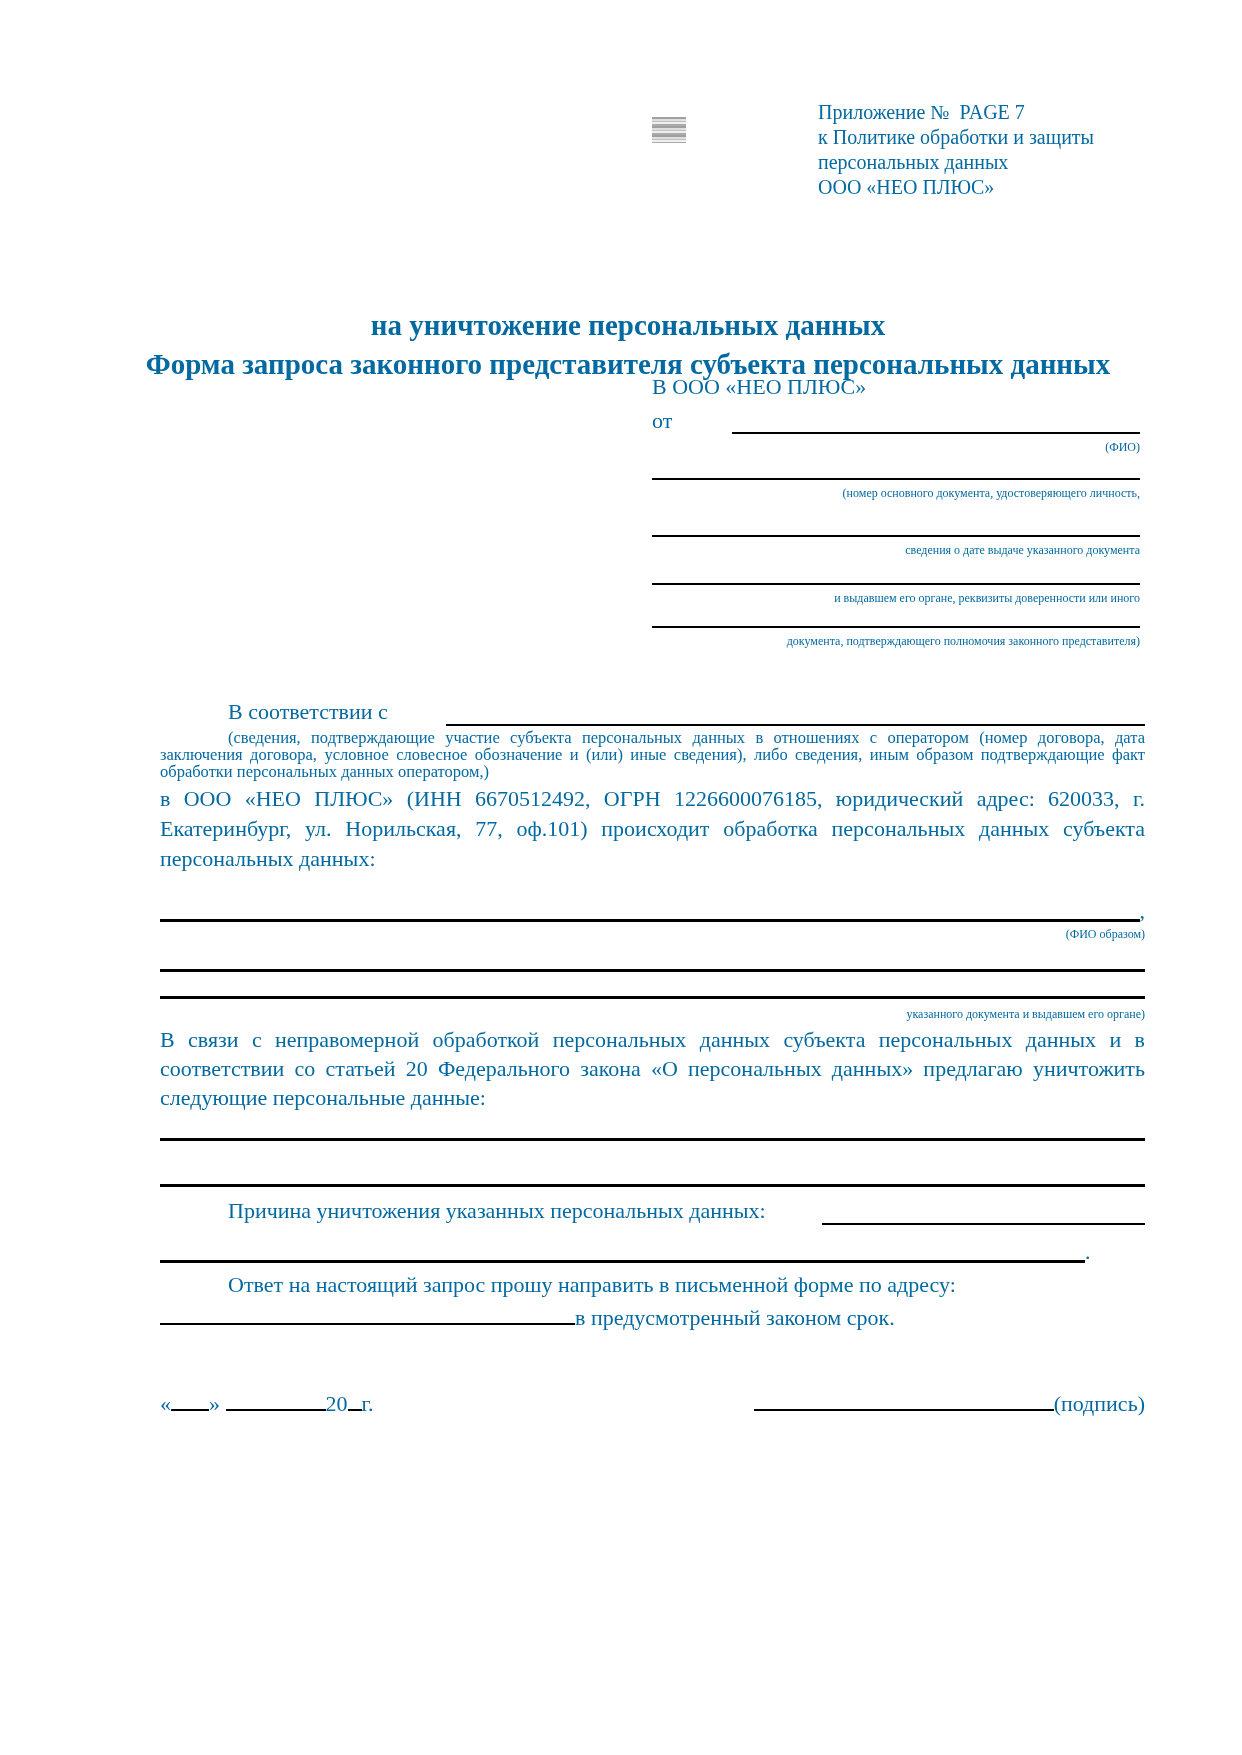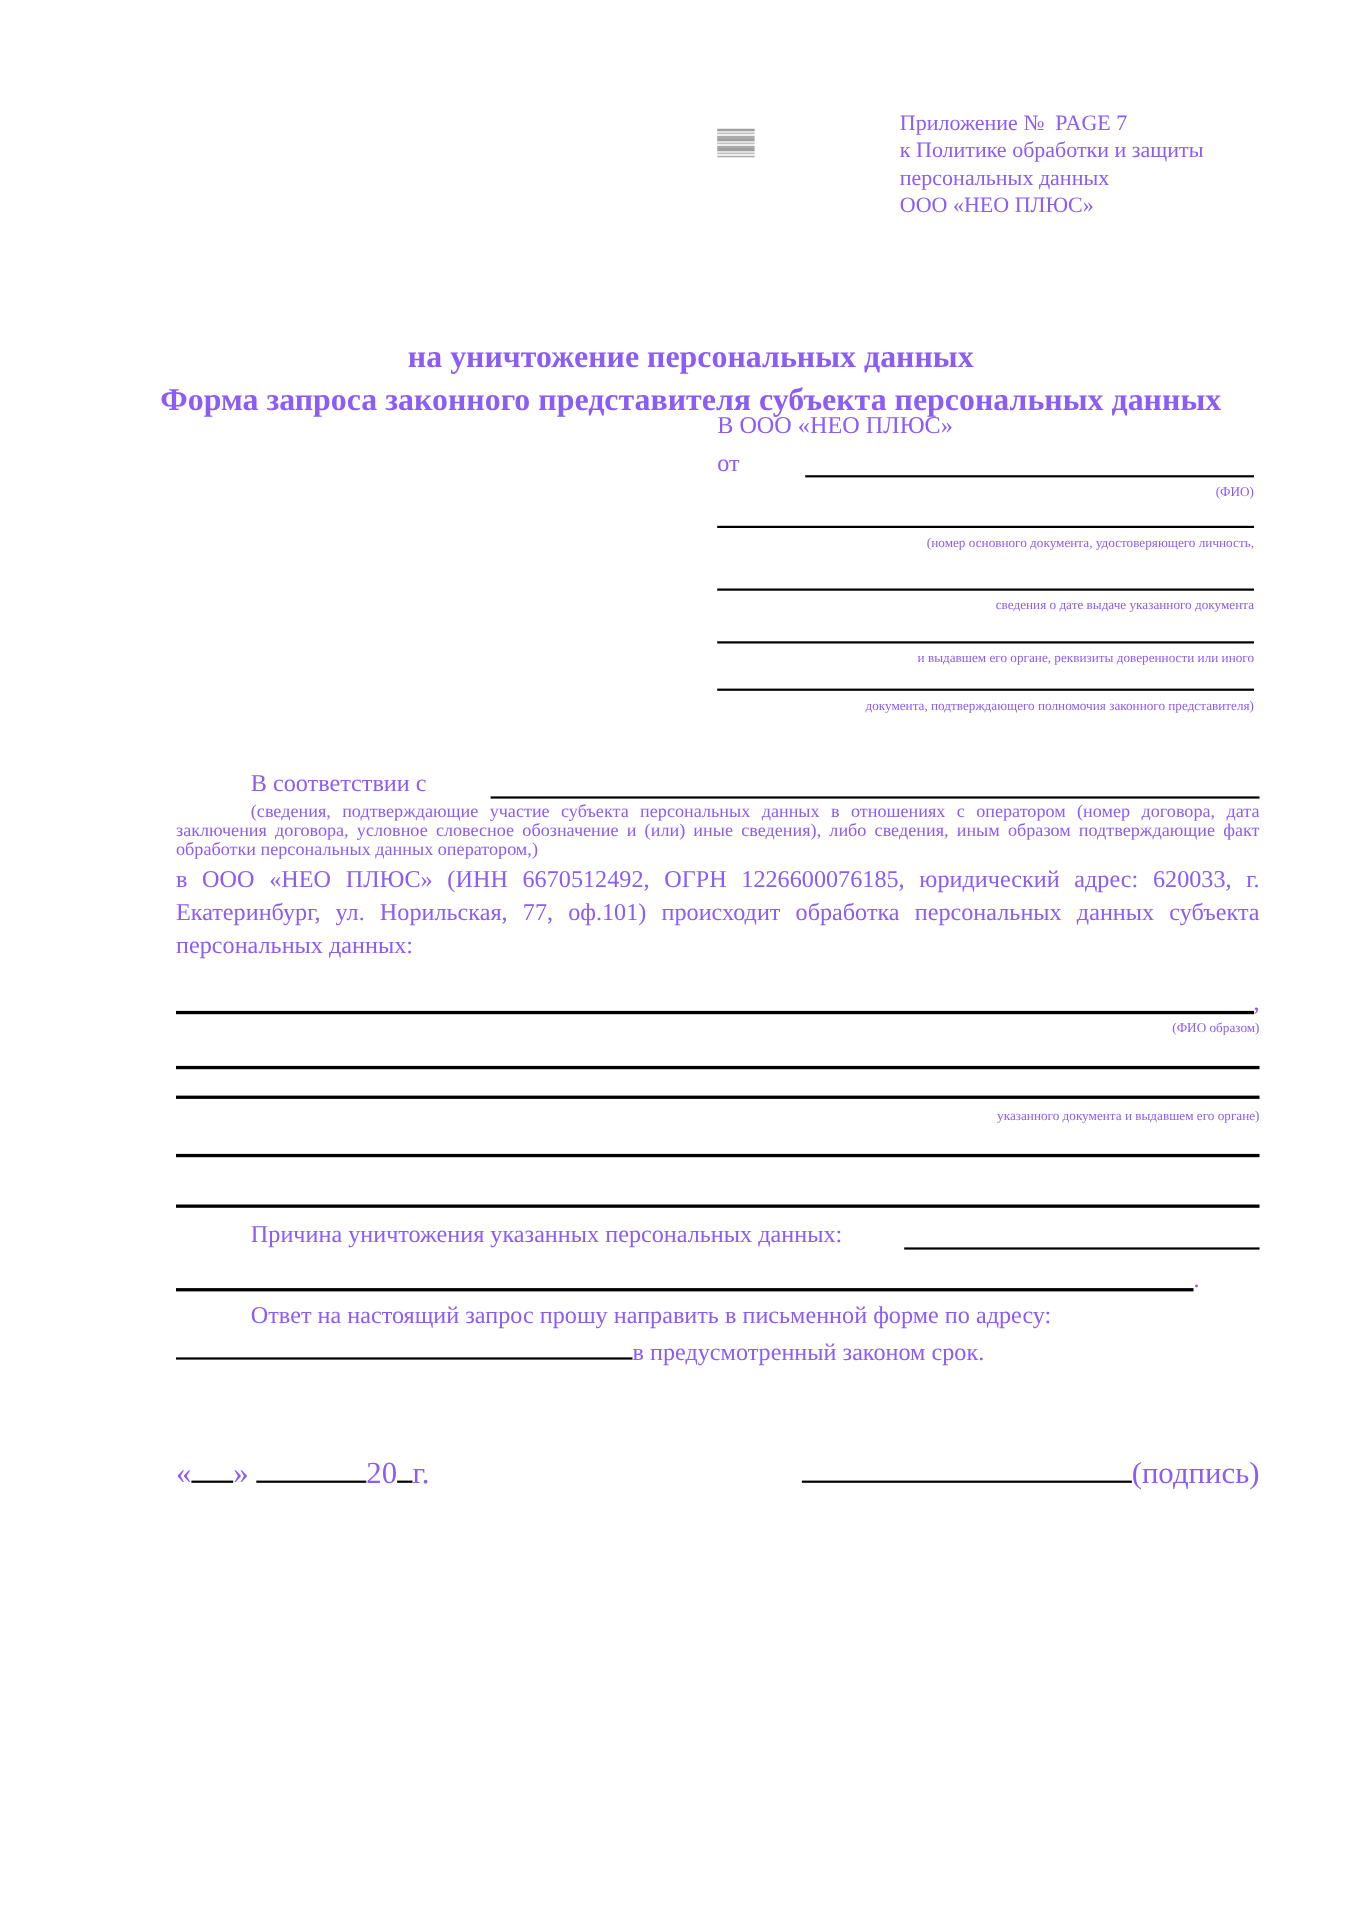--- a/index.html
+++ b/index.html
@@ -1,20 +1,20 @@
 <!DOCTYPE html>
 <html><head>
 <meta charset="utf-8">
 <style>
   html,body{margin:0;padding:0;background:#888;}
   .page{
     position:relative;
     width:1242px;height:1755px;
     background:#ffffff;
-    color:#8b5cf6;
+    color:#0369a1;
     font-family:"Liberation Serif","DejaVu Serif",serif;
     overflow:hidden;
   }
   
   .stamp{
     position:absolute;left:652px;top:117px;width:34px;height:26px;
     background:repeating-linear-gradient(180deg,
       #8f8f8f 0 2px,#d9d9d9 2px 4px,#b5b5b5 4px 5px,#ececec 5px 7px,#9c9c9c 7px 9px);
     opacity:.85;
   }
@@ -50,21 +50,21 @@
     font-size:16.5px;line-height:17px;text-align:justify;text-indent:68px;
     margin-top:3px;
   }
   .para{text-align:justify;line-height:30px;margin-top:4px;}
   .para2{text-align:justify;line-height:29px;margin-top:2px;}
   .wline{height:0;border-bottom:3px solid #000;}
   .line-punct{display:flex;align-items:flex-end;}
   .line-punct .seg{border-bottom:3px solid #000;height:18px;}
   .line-punct .pn{font-size:22px;line-height:22px;}
   .blank{display:inline-block;border-bottom:2px solid #000;height:17px;vertical-align:baseline;}
-  .footer{display:flex;justify-content:space-between;align-items:flex-end;margin-top:83px;font-size:28px;}
+  .footer{display:flex;justify-content:space-between;align-items:flex-end;margin-top:58px;font-size:22px;}
 </style>
 </head>
 <body>
 
 <div class="page">
 
   <div class="stamp"></div>
 
   <div class="hdr">
     <div>Приложение №  PAGE 7</div>
@@ -117,20 +117,21 @@
       <span class="seg" style="flex:1;"></span>
       <span class="pn">,</span>
     </div>
     <div class="cap" style="margin-top:3px;">(ФИО образом)</div>
 
     <div class="wline" style="margin-top:26px;"></div>
 
     <div class="wline" style="margin-top:24px;"></div>
     <div class="cap" style="margin-top:6px;">указанного документа и выдавшем его органе)</div>
 
+    <div class="para2">В связи с неправомерной обработкой персональных данных субъекта персональных данных и в соответствии со статьей 20 Федерального закона «О персональных данных» предлагаю уничтожить следующие персональные данные:</div>
 
     <div class="wline" style="margin-top:26px;"></div>
     <div class="wline" style="margin-top:43px;"></div>
 
     <div class="row" style="margin-top:10px;font-family:Liberation Serif, serif;">
       <span class="ind">Причина уничтожения указанных персональных данных:</span>
       <span style="width:8px;"></span>
       <span class="fill-line"></span>
     </div>
 

